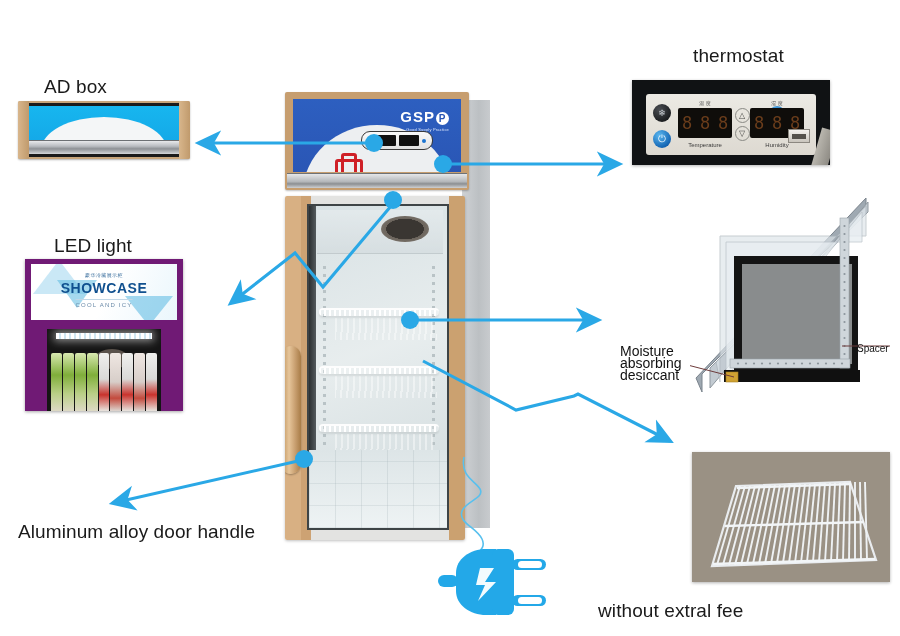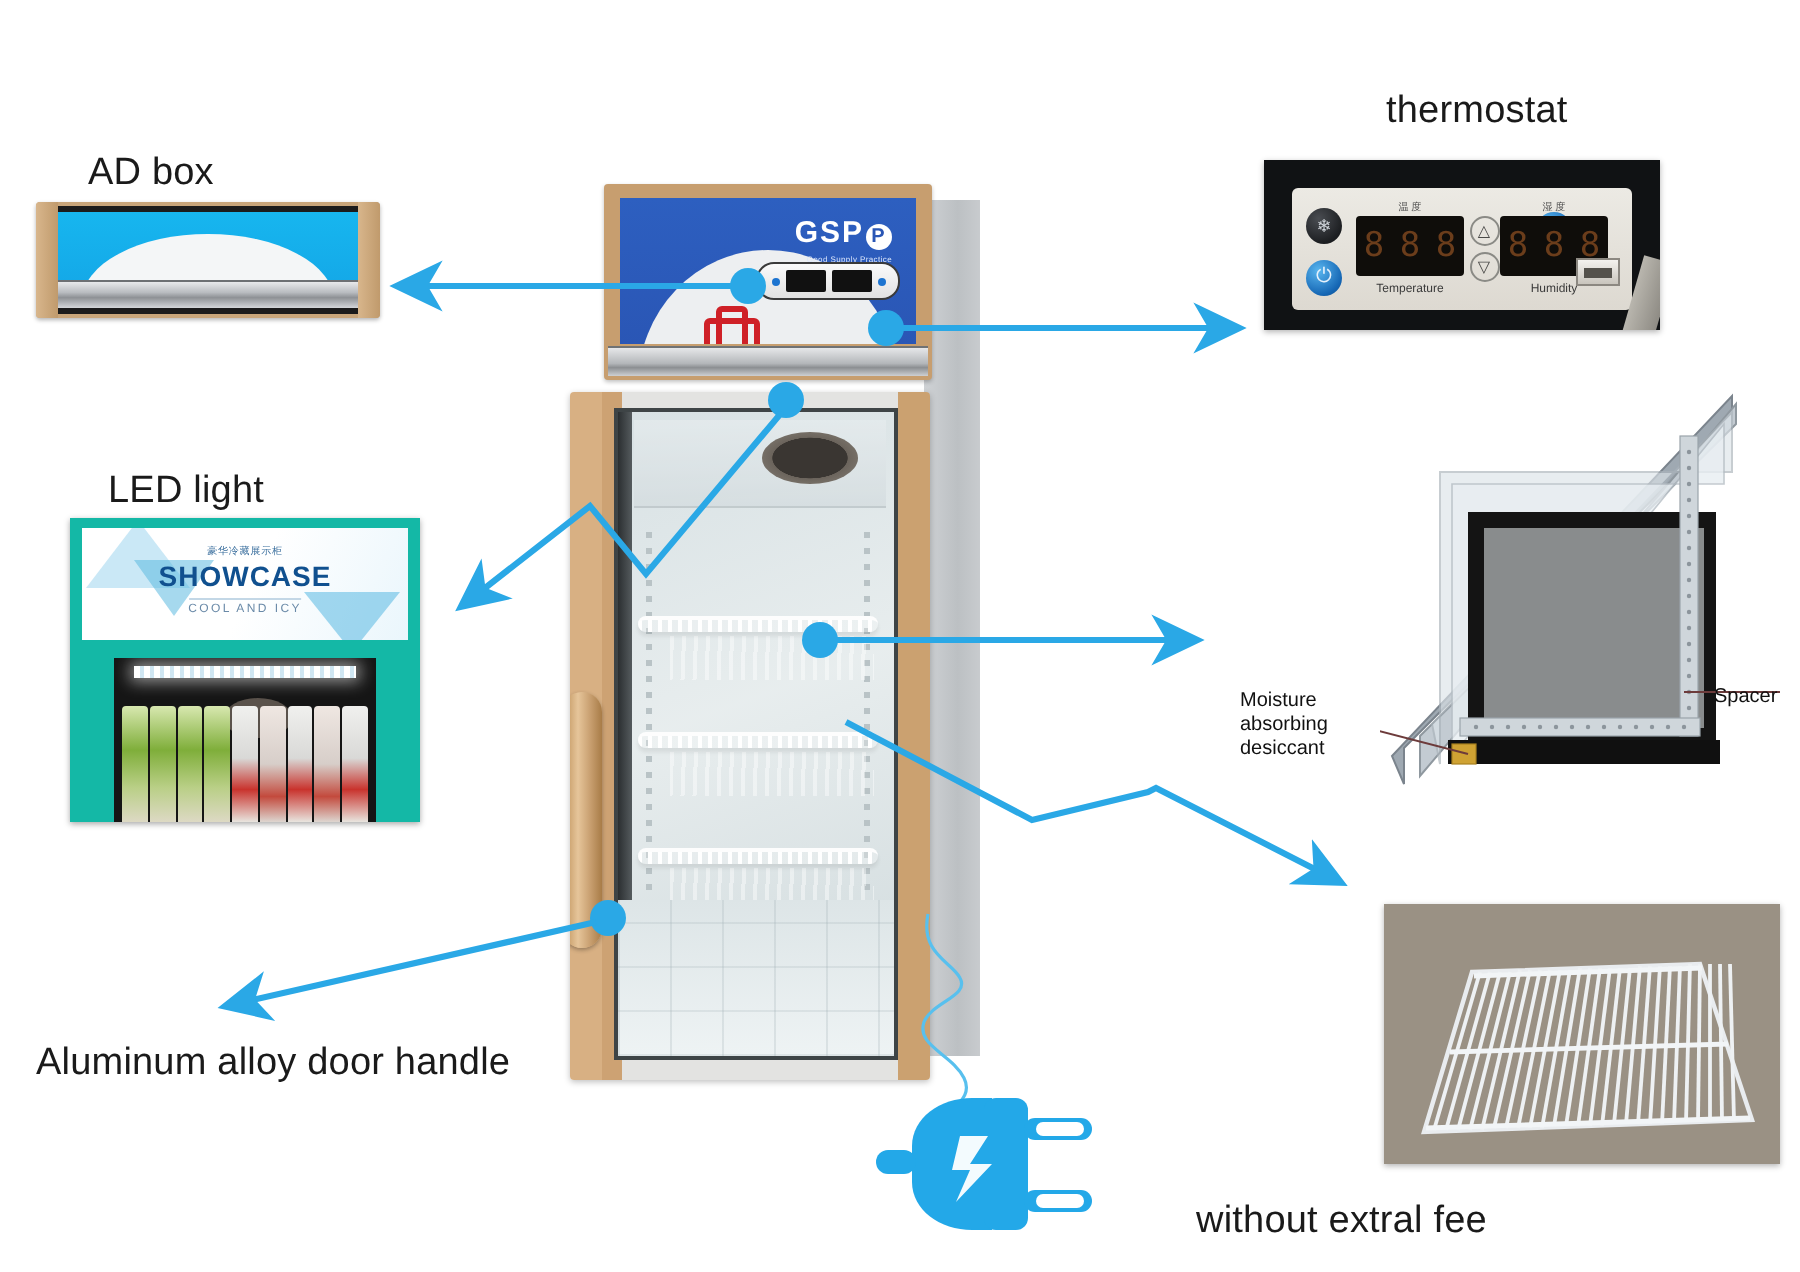--- a/index.html
+++ b/index.html
@@ -51,22 +51,22 @@
   }
   #adbox-photo .endcapL, #adbox-photo .endcapR {
     position: absolute; top: 0; bottom: 0; width: 11px;
     background: linear-gradient(90deg,#d8b68c,#c09a6c);
   }
   #adbox-photo .endcapL { left: 0; }
   #adbox-photo .endcapR { right: 0; }
 
   
   #led-photo {
-    position: absolute; left: 35px; top: 259px; width: 175px; height: 152px;
-    background: #14b8a6; overflow: hidden;
+    position: absolute; left: 25px; top: 259px; width: 158px; height: 152px;
+    background: #701a75; overflow: hidden;
     box-shadow: 0 1px 3px rgba(0,0,0,.35);
   }
   #led-photo .banner {
     position: absolute; left: 6px; top: 5px; right: 6px; height: 56px;
     background: linear-gradient(115deg,#ffffff 52%,#eaf6fc 100%);
     overflow: hidden;
   }
   #led-photo .banner .tri1,
   #led-photo .banner .tri2,
   #led-photo .banner .tri3 {
@@ -122,24 +122,23 @@
   .cwt { background: linear-gradient(180deg,#f0f0ee 0%,#d9d9d7 45%,#c9332d 72%,#e8e5df 100%); }
   .cpk { background: linear-gradient(180deg,#efe7e2 0%,#d7cec9 50%,#c34a3d 78%,#ddd6d0 100%); }
 
   
   #fridge { position: absolute; left: 285px; top: 92px; width: 205px; height: 448px; }
   #fridge .side {
     position: absolute; right: 0; top: 8px; width: 28px; bottom: 12px;
     background: linear-gradient(90deg,#cfd2d5,#bcc0c3 60%,#c8cbce);
   }
   #fridge .topbox {
-    position: absolute; left: 0; top: 0; width: 164px; height: 98px;
+    position: absolute; left: 0; top: 0; width: 184px; height: 98px;
     background: #c79e6f; border-radius: 2px;
     box-shadow: 0 1px 2px rgba(0,0,0,.25);
-    margin-left: 17px;
   }
   #fridge .topbox .panel {
     position: absolute; left: 8px; top: 7px; right: 8px; bottom: 18px;
     background: linear-gradient(180deg,#2d5fc0 0%, #2a56b5 100%);
     overflow: hidden;
   }
   #fridge .topbox .arc {
     position: absolute; left: 6%; top: 36%; width: 88%; height: 150%;
     background: #edeff1; border-radius: 50% 50% 0 0 / 62% 62% 0 0;
   }
@@ -324,21 +323,21 @@
   #thermo-photo .probe {
     position: absolute; right: -2px; bottom: -6px; width: 16px; height: 42px;
     background: linear-gradient(90deg,#b9b6ae,#8e8b84);
     transform: rotate(16deg);
   }
 
   
   #glass-diagram { position: absolute; left: 690px; top: 196px; width: 200px; height: 200px; }
   #glass-cap-moist {
     position: absolute; left: 620px; top: 345px; width: 74px;
-    font-size: 10px; color: #111; line-height: 12px; text-align: left;
+    font-size: 14px; color: #111; line-height: 12px; text-align: left;
   }
   #glass-cap-spacer {
     position: absolute; left: 857px; top: 343px; font-size: 10px; color: #111;
   }
 
   
   #pvc-photo {
     position: absolute; left: 692px; top: 452px; width: 198px; height: 130px;
     background: #9a8f82; overflow: hidden;
     box-shadow: 0 1px 3px rgba(0,0,0,.3);

